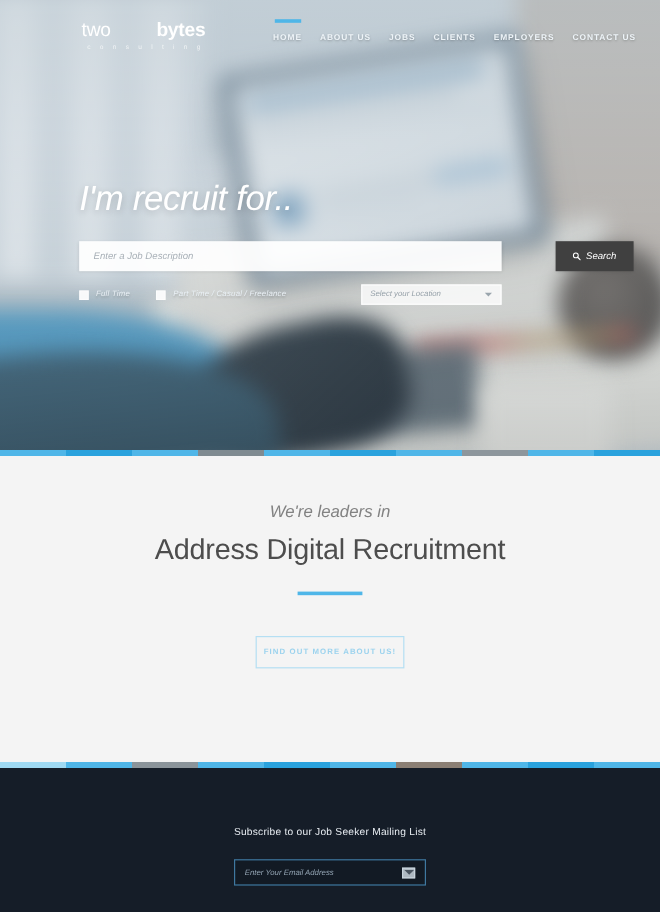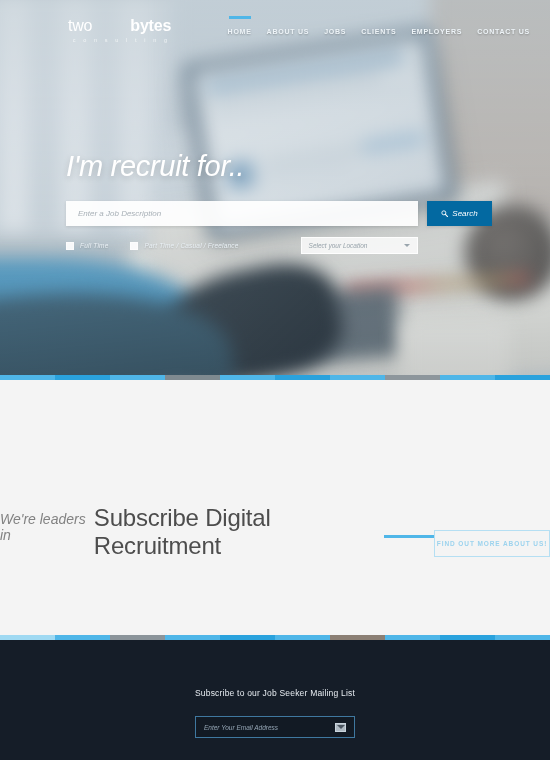--- a/index.html
+++ b/index.html
@@ -137,32 +137,32 @@
   }
 
   
   .hero-content { position:absolute; left:0; top:0; width:100%; z-index:4; }
   .hero-title {
     margin:150px 0 0 66px;
     font-size:29px; font-style:italic; font-weight:400;
     color:#fff; letter-spacing:-.3px;
     text-shadow:0 2px 6px rgba(0,0,0,.18);
   }
-  .search-row { margin:18px 0 0 66px; display:flex; align-items:flex-end; }
+  .search-row { margin:18px 0 0 66px; display:flex; align-items:flex-end;gap:20px; }
   .search-input {
     width:352px; height:25px; border:none; outline:none;
     background:rgba(255,255,255,.93);
     padding:0 12px; font-size:8px; font-style:italic;
     color:#7d8790; font-family:"Liberation Sans",sans-serif;
     box-shadow:0 1px 3px rgba(0,0,0,.12);
   }
   .search-input::placeholder { color:#a8b0b7; font-style:italic; }
   .search-btn {
-    margin-left:9px; width:65px; height:25px;
-    background:#0369a1; border:none; cursor:pointer;
+    margin-left:25px; width:65px; height:25px;
+    background:#404040; border:none; cursor:pointer;
     color:#fff; font-size:8px; font-style:italic;
     display:flex; align-items:center; justify-content:center; gap:4px;
     font-family:"Liberation Sans",sans-serif;
     box-shadow:0 1px 3px rgba(0,0,0,.12);
   }
   .mag { width:7px; height:7px; flex:none; }
 
   .filter-row { margin:11px 0 0 66px; display:flex; align-items:center; }
   .chk { display:flex; align-items:center; gap:6px; cursor:pointer; }
   .chk + .chk { margin-left:22px; }
@@ -186,21 +186,21 @@
     border-left:3px solid transparent;border-right:3px solid transparent;
     border-top:3.5px solid #9aa5ad; }
 
   
   .strip { width:550px; height:5px; display:flex; }
   .strip span { height:100%; }
 
   
   .leaders {
     width:550px; height:255px; background:#f4f4f4;
-    display:flex; flex-direction:row; align-items:center;
+    display:flex; flex-direction:column; align-items:center;
     padding-top:38px;
   }
   .leaders-kicker {
     font-size:14px; font-style:italic; color:#828282; font-weight:400;
   }
   .leaders-title {
     margin-top:11px; font-size:24px; color:#4d4d4d; font-weight:400;
     letter-spacing:-.2px;
   }
   .leaders-rule { margin-top:20px; width:54px; height:3px; background:#4fb6e8; }
@@ -333,21 +333,21 @@
     <span style="background: rgb(79, 182, 232); width: 10%;"></span>
     <span style="background: rgb(42, 162, 221); width: 10%;"></span>
     <span style="background: rgb(79, 182, 232); width: 10%;"></span>
     <span style="background: rgb(141, 150, 156); width: 10%;"></span>
     <span style="background: rgb(79, 182, 232); width: 10%;"></span>
     <span style="background: rgb(42, 162, 221); width: 10%;"></span>
   </div>
 
 <div class="leaders">
   <div class="leaders-kicker">We're leaders in</div>
-  <div class="leaders-title">Subscribe Digital Recruitment</div>
+  <div class="leaders-title">Address Digital Recruitment</div>
   <div class="leaders-rule"></div>
   <button class="cta">FIND OUT MORE ABOUT US!</button>
 </div>
 
 <div class="strip" id="stripBot">
     <span style="background: rgb(159, 217, 242); width: 10%;"></span>
     <span style="background: rgb(79, 182, 232); width: 10%;"></span>
     <span style="background: rgb(139, 148, 154); width: 10%;"></span>
     <span style="background: rgb(79, 182, 232); width: 10%;"></span>
     <span style="background: rgb(42, 162, 221); width: 10%;"></span>

